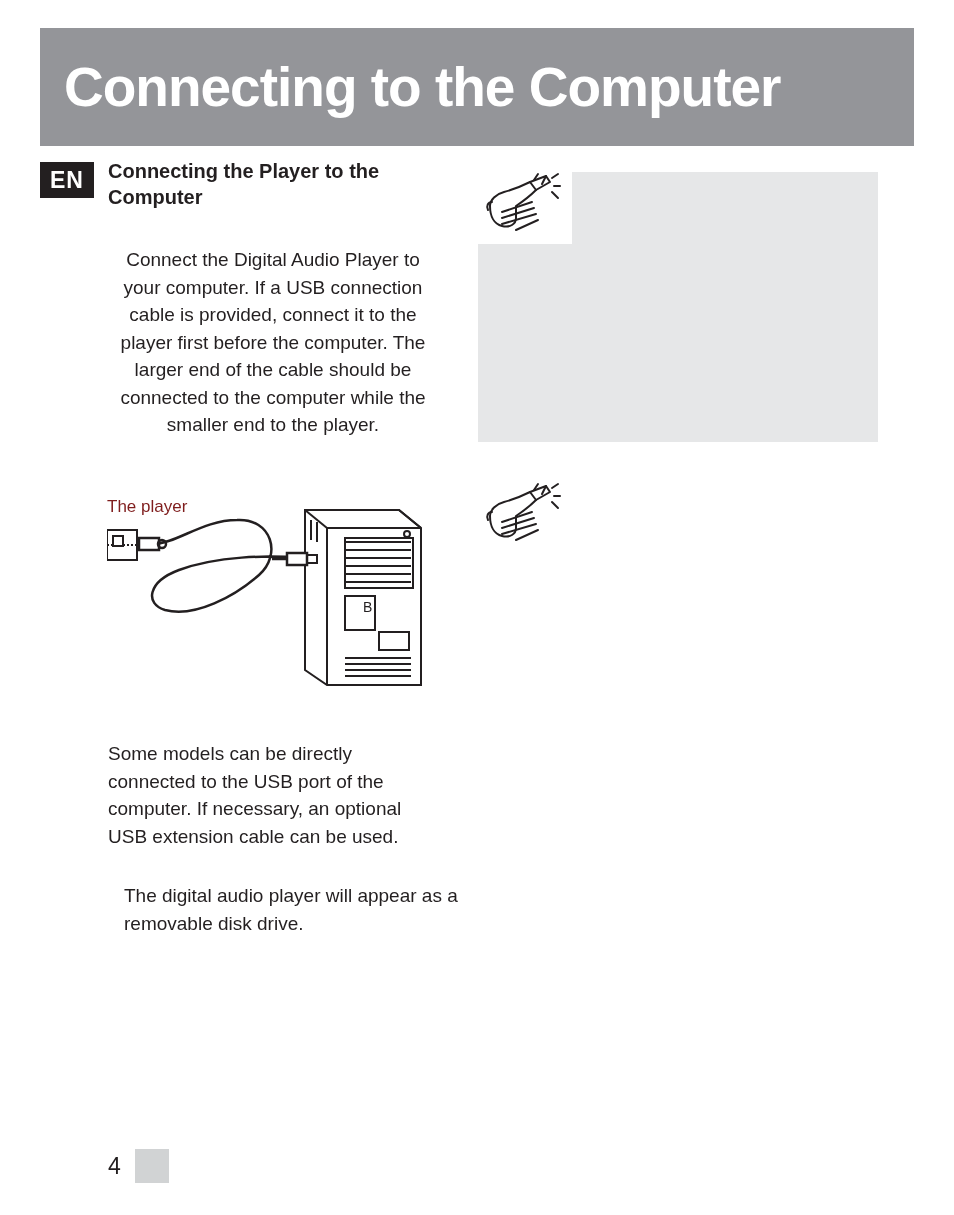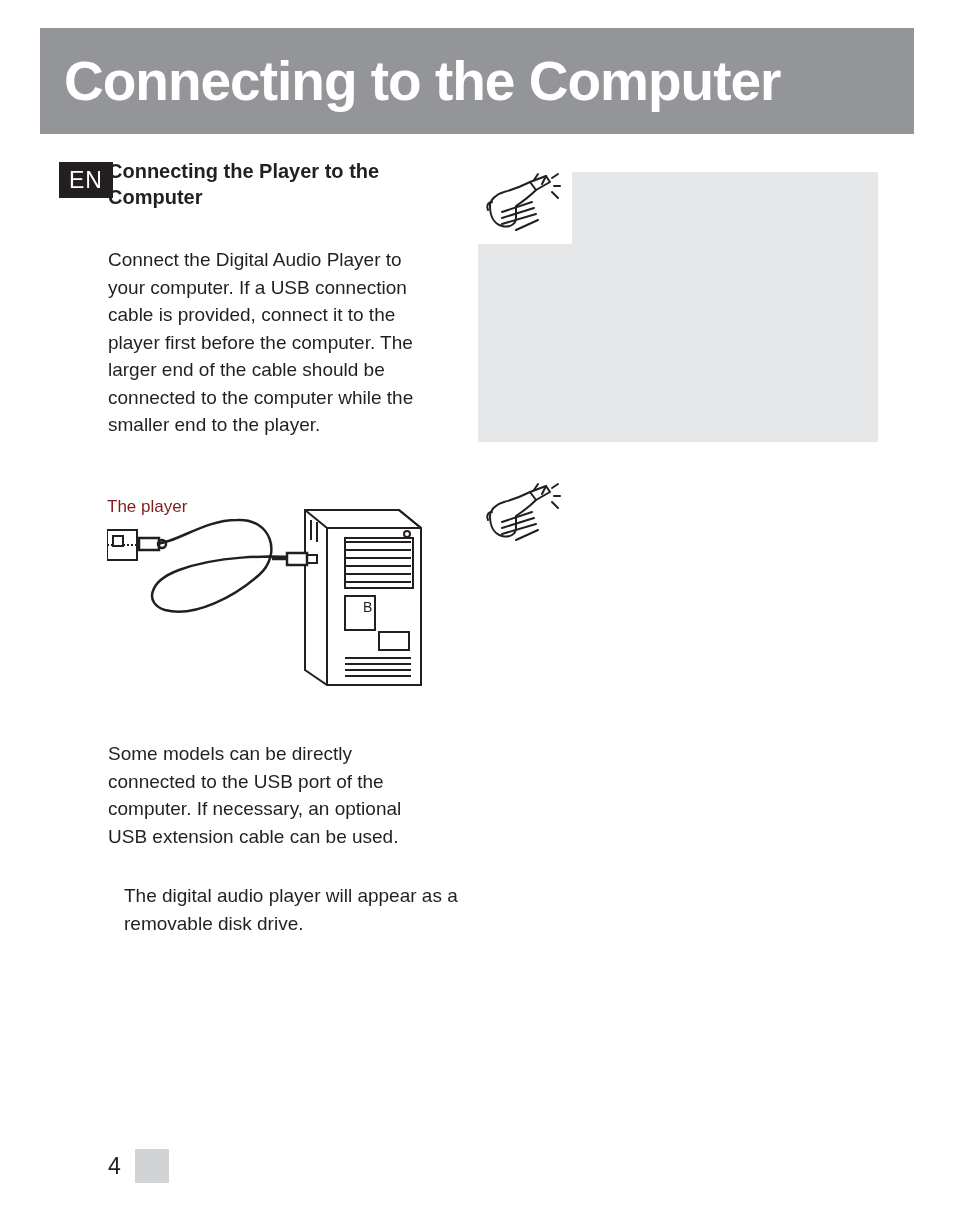--- a/index.html
+++ b/index.html
@@ -13,66 +13,66 @@
       background: #ffffff;
       font-family: "Myriad Pro", "Segoe UI", Arial, sans-serif;
       position: relative;
       color: #231f20;
     }
     .title-banner {
       position: absolute;
       top: 28px;
       left: 40px;
       right: 40px;
-      height: 106px;
+      height: 118px;
       background: #949599;
       display: flex;
       align-items: center;
       padding-left: 24px;
     }
     .title-banner-text {
       color: #ffffff;
       font-size: 55px;
       font-weight: 800;
       letter-spacing: -1px;
     }
     .lang-badge {
       position: absolute;
       top: 162px;
       left: 40px;
       width: 54px;
       height: 36px;
       background: #231f20;
       color: #ffffff;
       font-size: 23px;
-      font-weight: 400;
+      font-weight: 700;
       display: flex;
       align-items: center;
       justify-content: center;
       letter-spacing: 1px;
-      margin-left: 19px;
     }
     .section-heading {
       position: absolute;
       top: 158px;
       left: 108px;
       width: 325px;
       font-size: 20px;
       font-weight: 800;
       line-height: 1.3;
       color: #231f20;
     }
     .body-1 {
       position: absolute;
       top: 246px;
       left: 108px;
       width: 330px;
       font-size: 19px;
       line-height: 1.45;
       color: #231f20;
+      text-align: center;
     }
     .fig-caption {
       position: absolute;
       top: 497px;
       left: 107px;
       font-size: 17px;
       color: #7f1d1d;
     }
     .figure {
       position: absolute;

